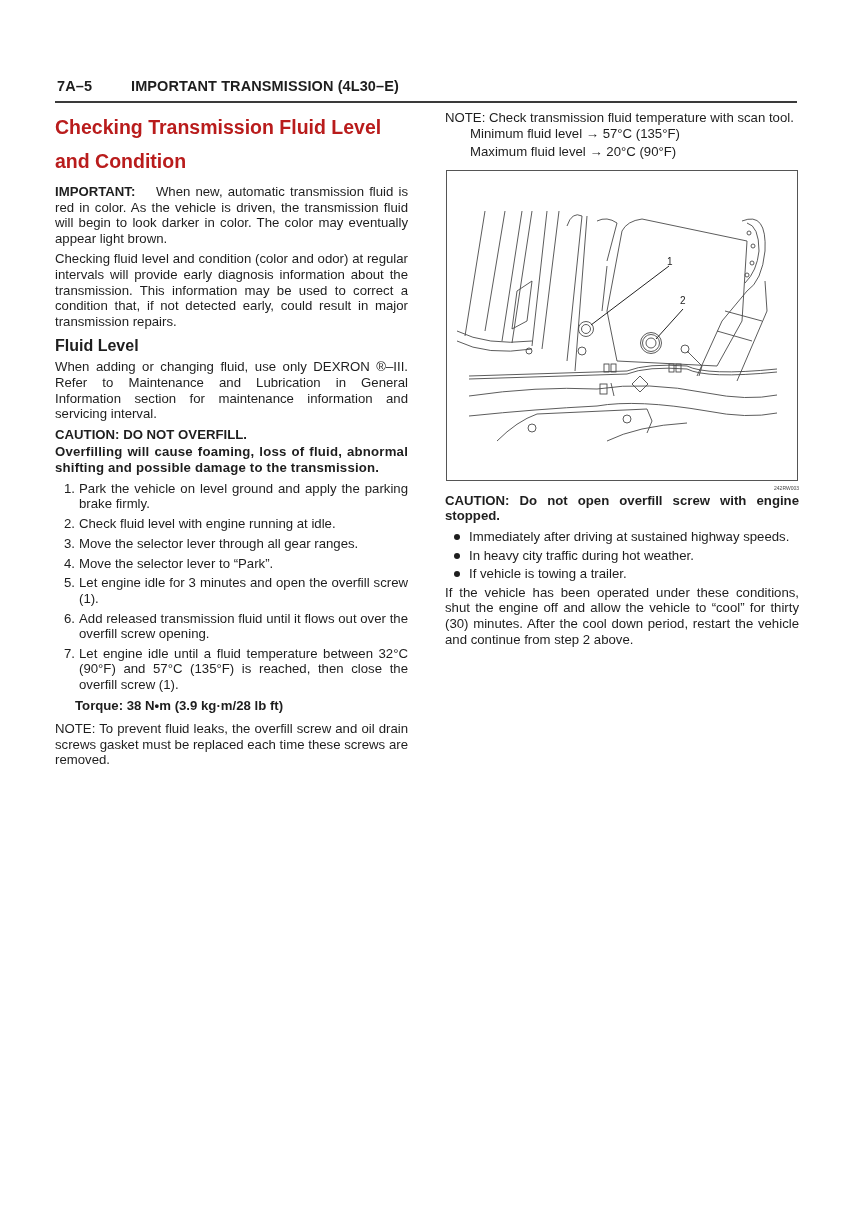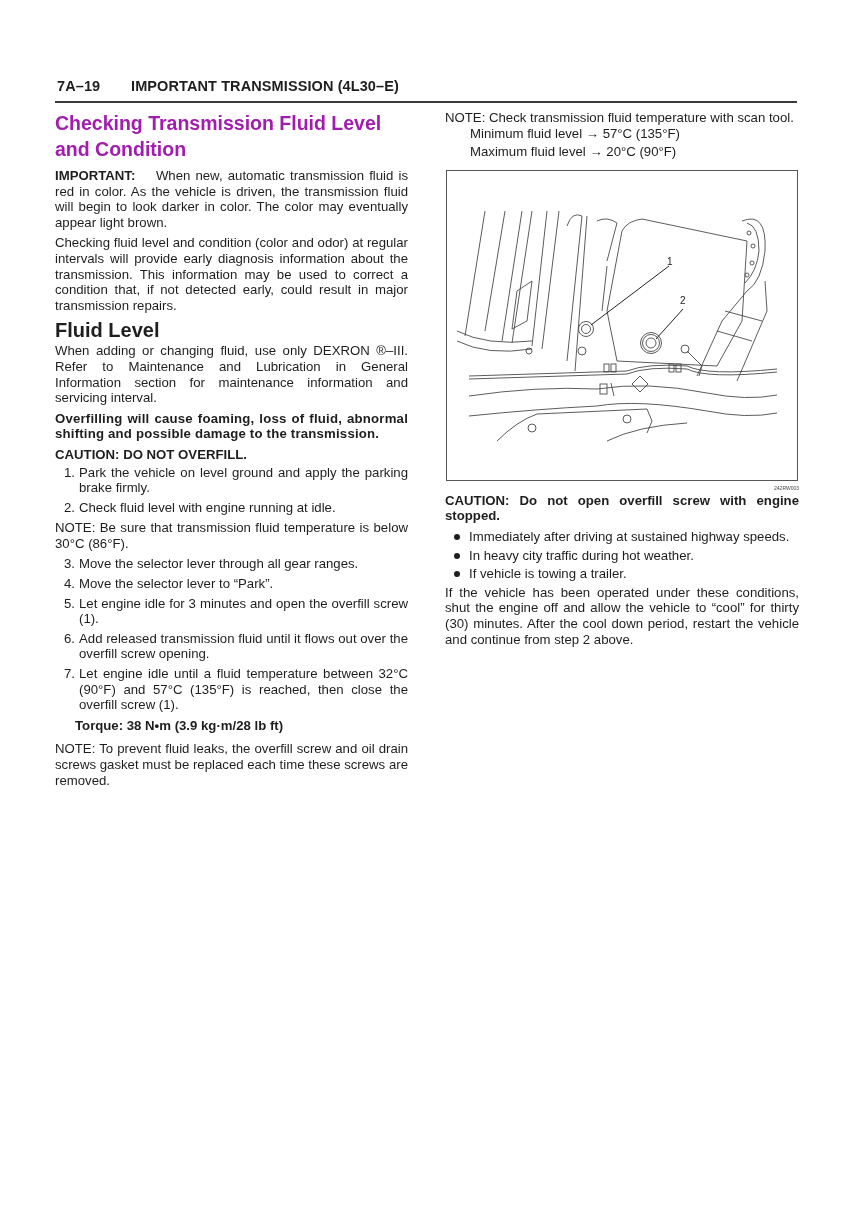--- a/index.html
+++ b/index.html
@@ -12,22 +12,22 @@
     font-weight: bold; font-size: 14.5px; letter-spacing: 0.1px;
   }
   .page-header .sec { display: inline-block; width: 74px; }
   .header-rule {
     position: absolute; left: 55px; top: 101px; width: 742px; height: 2px;
     background: #3a3a3a;
   }
   .col { position: absolute; font-size: 13.2px; line-height: 15.6px; }
   .col-left { left: 55px; top: 110px; width: 353px; }
   .col-right { left: 445px; top: 110px; width: 354px; }
-  .title { font-size: 19.5px; font-weight: bold; line-height: 26px; margin: 0 0 6px 0; color: #a21caf; }
-  .subtitle { font-size: 20px; font-weight: bold; margin: 8px 0 4px 0; line-height: 18px; }
+  .title { font-size: 19.5px; font-weight: bold; line-height: 34px; margin: 0 0 6px 0; color: #b91c1c; }
+  .subtitle { font-size: 16px; font-weight: bold; margin: 8px 0 4px 0; line-height: 18px; }
   p { margin: 0 0 5px 0; text-align: justify; }
   .bold { font-weight: bold; }
   ol.steps { list-style: none; margin: 0 0 5px 0; padding: 0; }
   ol.steps li { position: relative; padding-left: 24px; margin-bottom: 4px; text-align: justify; }
   ol.steps li .num { position: absolute; left: 9px; top: 0; }
   .torque { margin: 2px 0 8px 20px; font-weight: bold; }
   .indent { padding-left: 25px; margin: 0 0 3px 0; }
   .figure {
     position: relative; width: 350px; height: 309px; border: 1.5px solid #555;
     margin: 10px 0 0 1px; background: #fff;
@@ -37,37 +37,36 @@
   ul.bullets { list-style: none; margin: 0 0 3px 0; padding: 0; }
   ul.bullets li { position: relative; padding-left: 24px; margin-bottom: 3px; text-align: justify; }
   ul.bullets li .dot {
     position: absolute; left: 9px; top: 5px; width: 6px; height: 6px; border-radius: 50%; background: #1e1e1e;
   }
 </style>
 </head>
 <body>
 
 <div class="page-header">
-  <span class="sec">7A–19</span><span>IMPORTANT TRANSMISSION (4L30–E)</span>
+  <span class="sec">7A–5</span><span>IMPORTANT TRANSMISSION (4L30–E)</span>
 </div>
 <div class="header-rule"></div>
 
 <div class="col col-left">
   <div class="title">Checking Transmission Fluid Level and Condition</div>
   <p><span class="bold">IMPORTANT:</span>&nbsp;&nbsp;&nbsp; <span>When new, automatic transmission fluid is red in color. As the vehicle is driven, the transmission fluid will begin to look darker in color. The color may eventually appear light brown.</span></p>
   <p>Checking fluid level and condition (color and odor) at regular intervals will provide early diagnosis information about the transmission. This information may be used to correct a condition that, if not detected early, could result in major transmission repairs.</p>
   <div class="subtitle">Fluid Level</div>
   <p>When adding or changing fluid, use only DEXRON ®–III. Refer to Maintenance and Lubrication in General Information section for maintenance information and servicing interval.</p>
+  <p class="bold" style="margin-bottom:2px">CAUTION:   DO NOT OVERFILL.</p>
   <p class="bold" style="letter-spacing:0.2px">Overfilling will cause foaming, loss of fluid, abnormal shifting and possible damage to the transmission.</p>
-  <p class="bold" style="margin-bottom:2px">CAUTION:   DO NOT OVERFILL.</p>
   <ol class="steps">
     <li><span class="num">1.</span><span>Park the vehicle on level ground and apply the parking brake firmly.</span></li>
     <li><span class="num">2.</span><span>Check fluid level with engine running at idle.</span></li>
   </ol>
-  <p>NOTE: Be sure that transmission fluid temperature is below 30°C (86°F).</p>
   <ol class="steps">
     <li><span class="num">3.</span><span>Move the selector lever through all gear ranges.</span></li>
     <li><span class="num">4.</span><span>Move the selector lever to “Park”.</span></li>
     <li><span class="num">5.</span><span>Let engine idle for 3 minutes and open the overfill screw (1).</span></li>
     <li><span class="num">6.</span><span>Add released transmission fluid until it flows out over the overfill screw opening.</span></li>
     <li><span class="num">7.</span><span>Let engine idle until a fluid temperature between 32°C (90°F) and 57°C (135°F) is reached, then close the overfill screw (1).</span></li>
   </ol>
   <div class="torque">Torque: 38 N•m (3.9 kg·m/28 lb ft)</div>
   <p>NOTE: To prevent fluid leaks, the overfill screw and oil drain screws gasket must be replaced each time these screws are removed.</p>
 </div>

